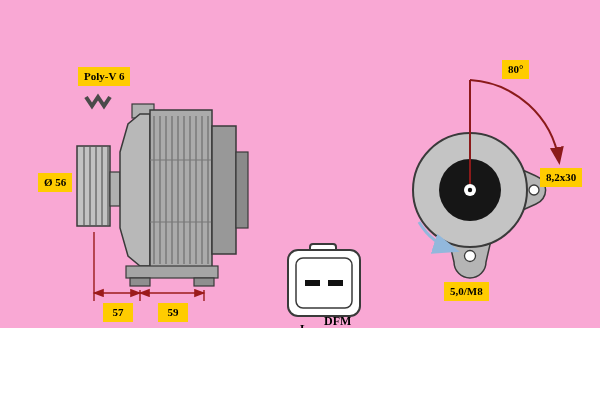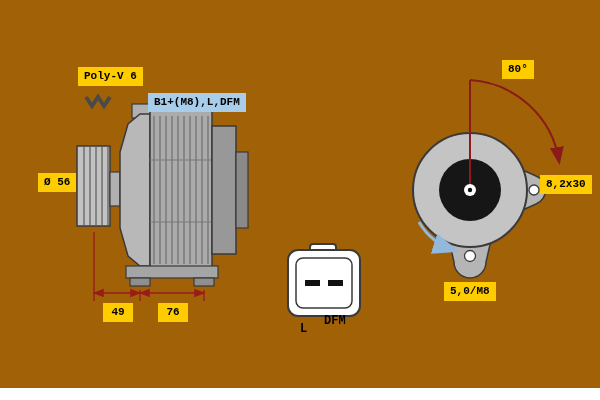--- a/index.html
+++ b/index.html
@@ -1,17 +1,17 @@
 <!DOCTYPE html>
 <html><head>
 <meta charset="utf-8">
 <style>
   html,body{margin:0;padding:0;background:#ffffff;}
-  #canvas{position:relative;width:600px;height:388px;background:#a16207;overflow:hidden;
-          font-family:Liberation Mono, monospace;}
+  #canvas{position:relative;width:600px;height:328px;background:#f9a8d4;overflow:hidden;
+          font-family:Liberation Serif, serif;}
   #drawing{position:absolute;left:0;top:0;}
   .label{position:absolute;background:#ffcc00;color:#000;font-weight:bold;font-size:11px;
          line-height:13px;padding:3px 6px;white-space:nowrap;text-align:center;}
   .label.blue{background:#a8cdeb;}
   .plain{position:absolute;background:none;color:#000;font-size:12px;font-weight:bold;
          white-space:nowrap;}
 </style>
 </head>
 <body>
 
@@ -103,29 +103,28 @@
 
     <g fill="none">
       <path d="M419,222 A 62,62 0 0 0 454,250" stroke="#92b8dc" stroke-width="3" marker-end="url(#arrBlue)"></path>
     </g>
   </svg>
 
   <div class="label" style="left:78px;top:67px;">Poly-V 6</div>
 
   <div class="label" style="left:38px;top:173px;">Ø 56</div>
 
-  <div class="label blue" style="left:148px;top:93px;">B1+(M8),L,DFM</div>
 
-  <div class="label" style="left:103px;top:303px;min-width:18px;">49</div>
+  <div class="label" style="left:103px;top:303px;min-width:18px;">57</div>
 
-  <div class="label" style="left:158px;top:303px;min-width:18px;">76</div>
+  <div class="label" style="left:158px;top:303px;min-width:18px;">59</div>
 
   <div class="label" style="left:502px;top:60px;">80°</div>
 
-  <div class="label" style="left:540px;top:175px;">8,2x30</div>
+  <div class="label" style="left:540px;top:168px;">8,2x30</div>
 
   <div class="label" style="left:444px;top:282px;">5,0/M8</div>
 
   <div class="plain" style="left:300px;top:322px;">L</div>
 
   <div class="plain" style="left:324px;top:314px;">DFM</div>
 
 </div>
 
 </body></html>

